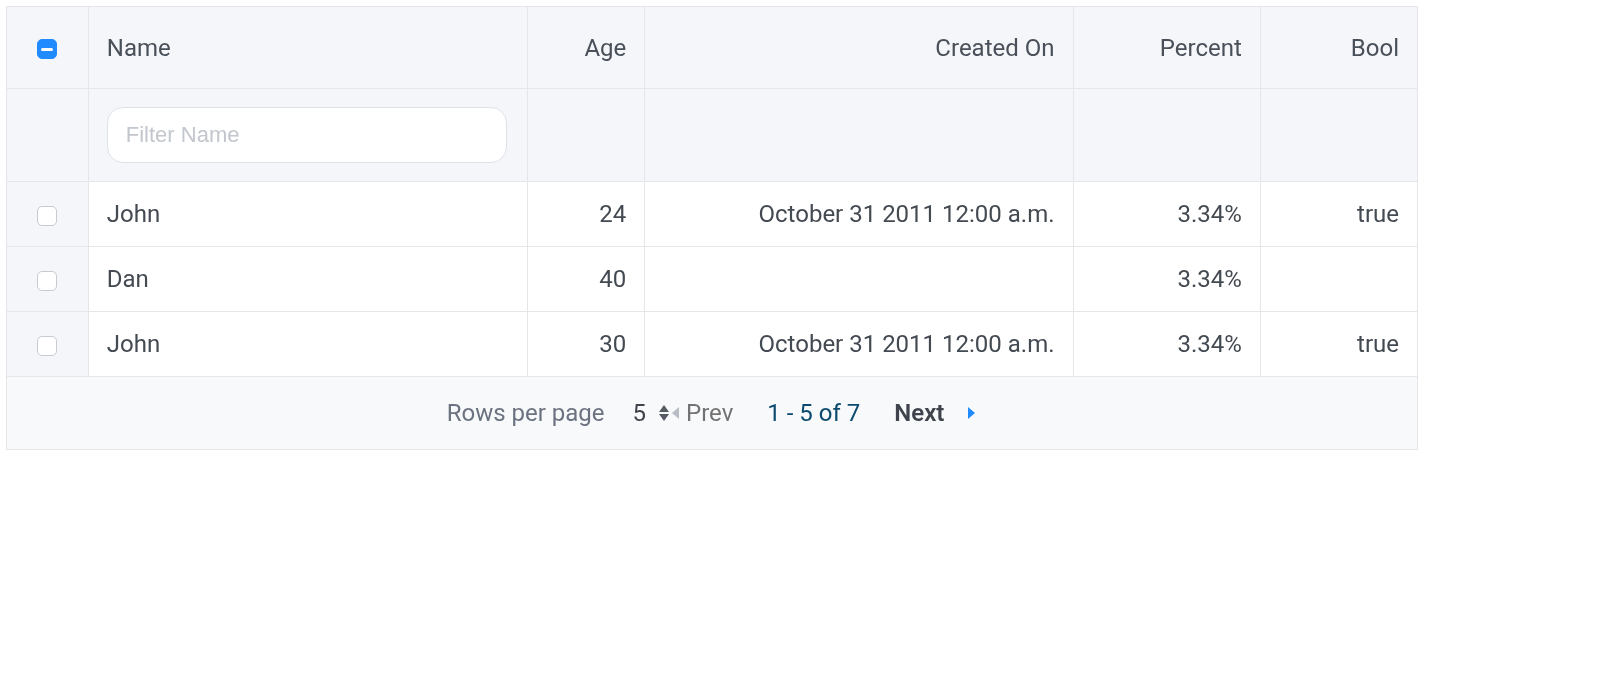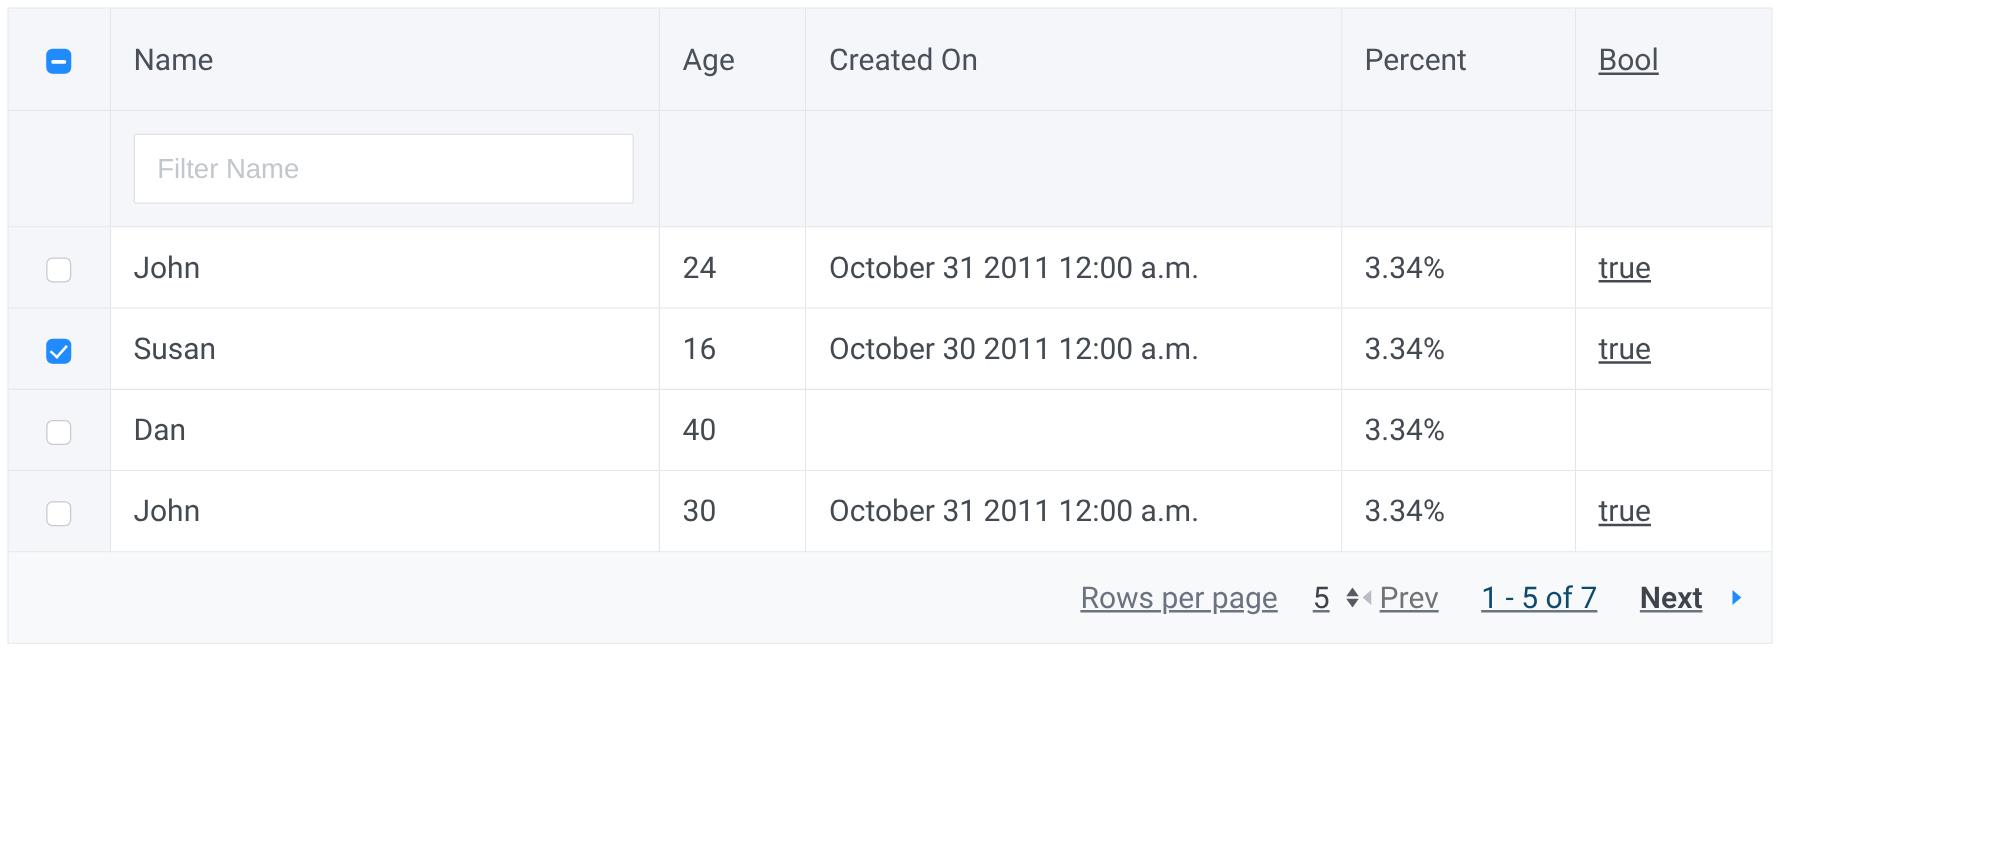--- a/index.html
+++ b/index.html
@@ -22,42 +22,42 @@
     border-collapse: separate;
     border-spacing: 0;
   }
   th, td {
     border-right: 1px solid #e4e6ea;
     border-bottom: 1px solid #e4e6ea;
     padding: 18px 18px;
     font-weight: 400;
     vertical-align: middle;
   }
-  th:last-child, td:last-child { border-right: none; text-decoration: underline; }
+  th:last-child, td:last-child { border-right: none; }
   
   col.c-check   { width: 90px; }
   col.c-name    { width: 440px; }
   col.c-age     { width: 130px; }
   col.c-created { width: 530px; }
   col.c-percent { width: 210px; }
   col.c-bool    { width: 180px; }
 
   thead tr.header-row th {
     background: #f4f6f9;
     color: #4a5059;
     font-size: 24px;
     height: 82px;
   }
   thead tr.filter-row th {
     background: #f4f6f9;
     height: 88px;
   }
   td { background: #ffffff; font-size: 24px; color: #444a52; }
   td.check-cell, th.check-cell { background: #f4f6f9; text-align: center; }
-  .right { text-align: left; }
+  .right { text-align: right; }
   .left  { text-align: left; }
 
   
   .cb {
     display: inline-block;
     width: 20px; height: 20px;
     border: 1.5px solid #c6cad1;
     border-radius: 5px;
     background: #fff;
     position: relative;
@@ -87,37 +87,37 @@
     left: 3px; right: 3px; top: 50%;
     height: 3px; margin-top: -1.5px;
     background: #fff;
     border-radius: 2px;
   }
 
   .filter-input {
     width: 400px;
     height: 56px;
     border: 1px solid #dfe2e7;
-    border-radius: 2px;
+    border-radius: 16px;
     padding: 0 18px;
     font-size: 22px;
     color: #3b4048;
     background: #fff;
   }
   .filter-input::placeholder { color: #c2c6cd; }
 
   
   tfoot td {
     background: #f8f9fb;
     border-right: none;
     border-bottom: none;
     padding: 22px 22px;
     color: #6b7280;
   }
-  .footer-row { display: flex; justify-content: flex-end; align-items: center; width: 100%; }
+  .footer-row { display: flex; justify-content: center; align-items: center; width: 100%; }
   .rpp { display: flex; align-items: center; gap: 28px; color: #6b7280; }
   .rpp .value { color: #3f444c; display: inline-flex; align-items: center; gap: 12px; cursor: pointer; }
   .stepper { display: inline-flex; flex-direction: column; line-height: 0; }
   .stepper svg { display: block; }
 
   .pager { display: flex; align-items: center; gap: 34px; }
   .pager .nav { display: inline-flex; align-items: center; gap: 6px; }
   .pager .prev { color: #737373; cursor: default; }
   .pager .range { color: #0c4a6e; }
   .pager .next { color: #3f444c; font-weight: 600; cursor: pointer; gap: 23px; }
@@ -160,28 +160,20 @@
           <th></th>
       </tr>
     </thead>
 
     <tbody id="tbody">
         <tr>
           <td class="check-cell"><span class="cb"></span></td>
           <td class="left">John</td>
           <td class="right">24</td>
           <td class="right">October 31 2011 12:00 a.m.</td>
-          <td class="right">3.34%</td>
-          <td class="right">true</td>
-        </tr>
-        <tr>
-          <td class="check-cell"><span class="cb checked"></span></td>
-          <td class="left">Susan</td>
-          <td class="right">16</td>
-          <td class="right">October 30 2011 12:00 a.m.</td>
           <td class="right">3.34%</td>
           <td class="right">true</td>
         </tr>
         <tr>
           <td class="check-cell"><span class="cb"></span></td>
           <td class="left">Dan</td>
           <td class="right">40</td>
           <td class="right"></td>
           <td class="right">3.34%</td>
           <td class="right"></td>

